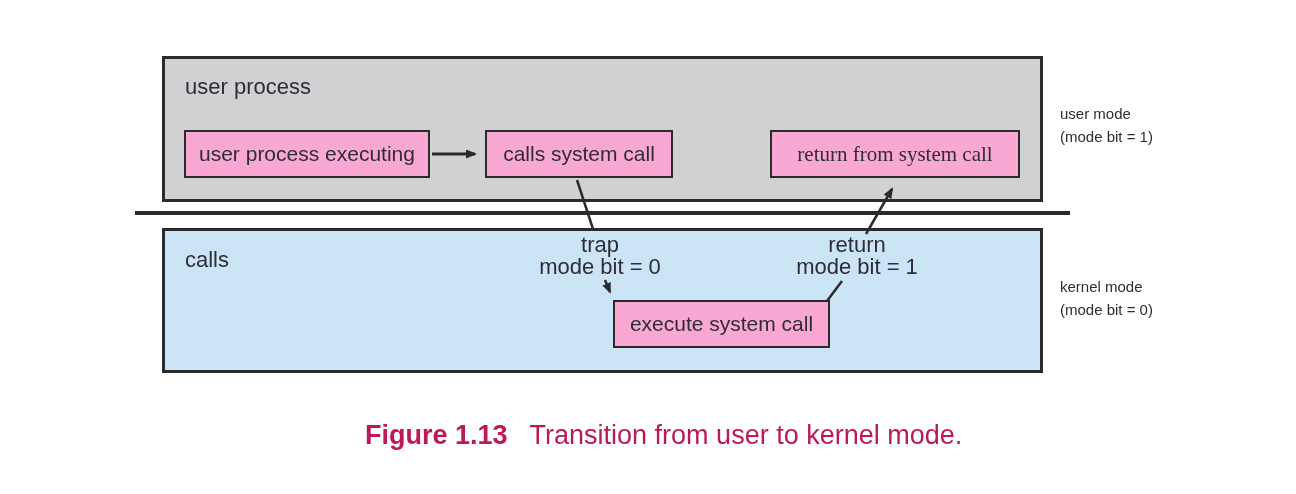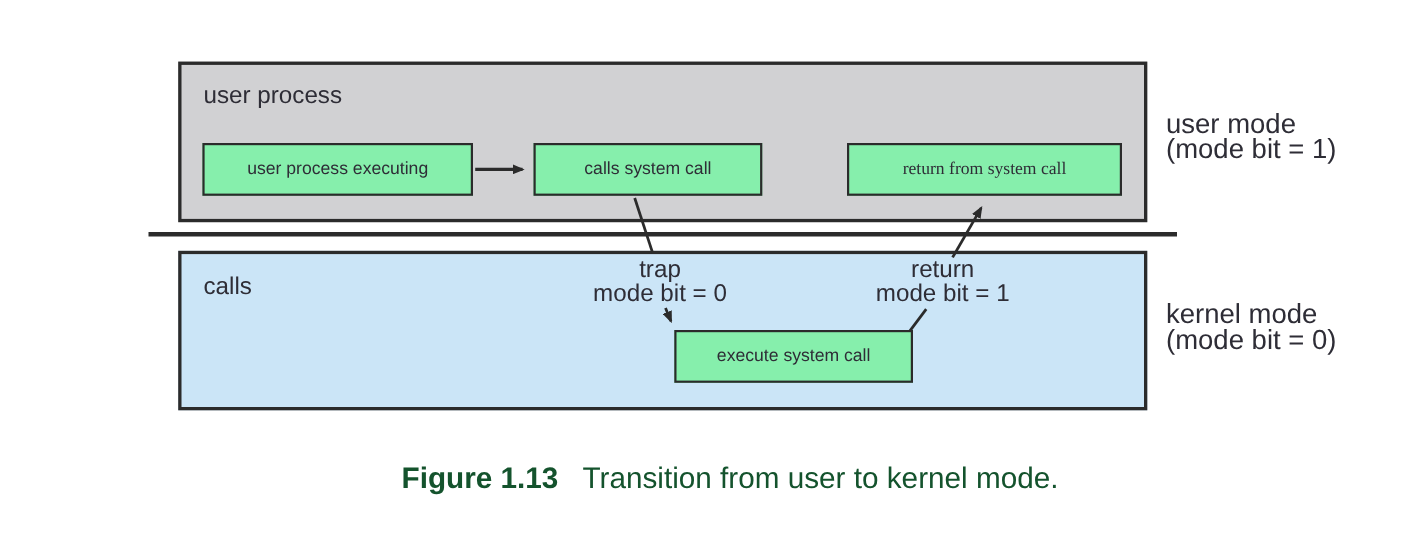--- a/index.html
+++ b/index.html
@@ -35,61 +35,61 @@
     position: absolute;
     font-size: 22px;
     line-height: 23px;
     color: #2e2d36;
     white-space: nowrap;
   }
   .panel-label.user { left: 185px; top: 75px; }
   .panel-label.kernel { left: 185px; top: 248px; }
   .node {
     position: absolute;
-    background: #86efac;
+    background: #f9a8d4;
     border: 2.5px solid #2b2b2b;
     box-sizing: border-box;
     display: flex;
     align-items: center;
     justify-content: center;
-    font-size: 16px;
+    font-size: 21px;
     white-space: nowrap;
     color: #2e2d36;
   }
   .node-a { left: 184px; top: 130px; width: 246px; height: 48px; }
-  .node-b { left: 485px; top: 130px; width: 208px; height: 48px; }
+  .node-b { left: 485px; top: 130px; width: 188px; height: 48px; }
   .node-c { left: 770px; top: 130px; width: 250px; height: 48px; font-family: Liberation Serif, serif; }
   .node-d { left: 613px; top: 300px; width: 217px; height: 48px; }
   .annot {
     position: absolute;
     font-size: 22px;
     line-height: 22px;
     text-align: center;
     white-space: nowrap;
     transform: translateX(-50%);
     color: #2e2d36;
   }
   .annot.trap { left: 600px; top: 234px; }
   .annot.return { left: 857px; top: 234px; }
   .side-label {
     position: absolute;
-    font-size: 25px;
+    font-size: 15px;
     line-height: 23px;
     white-space: nowrap;
     color: #2e2d36;
   }
   .side-label.user-mode { left: 1060px; top: 102px; }
   .side-label.kernel-mode { left: 1060px; top: 275px; }
   .caption {
     position: absolute;
     left: 365px; top: 418px;
     font-size: 27px;
     line-height: 34px;
     white-space: nowrap;
-    color: #14532d;
+    color: #be185d;
   }
   .caption .fig-num { font-weight: bold; margin-right: 22px; }
   svg.overlay {
     position: absolute;
     left: 0; top: 0;
     width: 1296px; height: 494px;
     pointer-events: none;
   }
   svg.overlay line, svg.overlay path.conn {
     stroke: var(--line-color, #2b2b2b);

